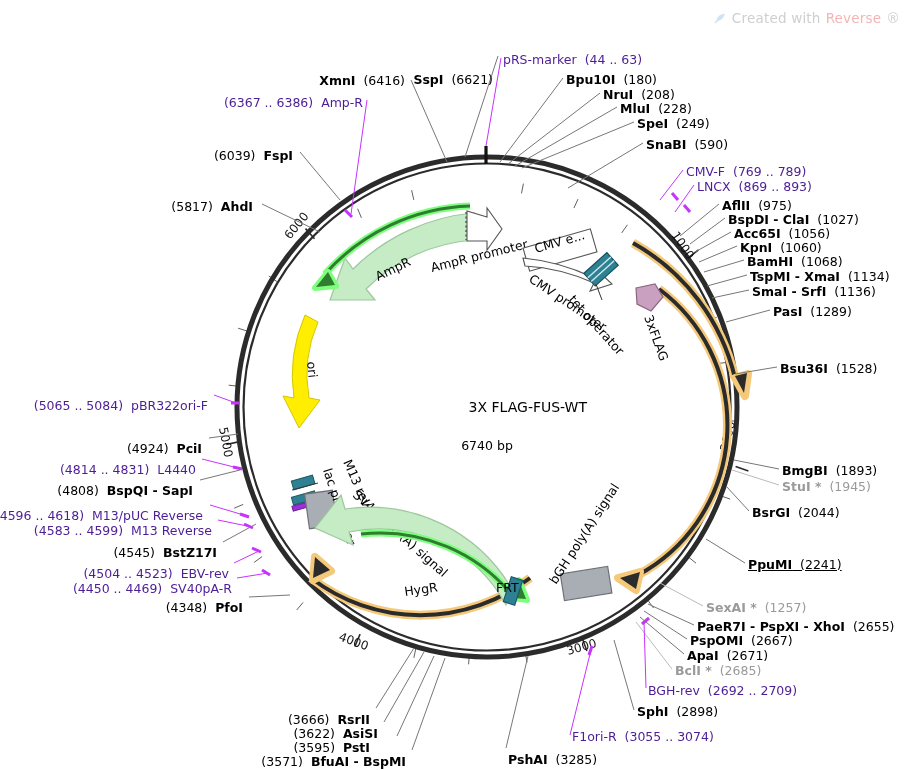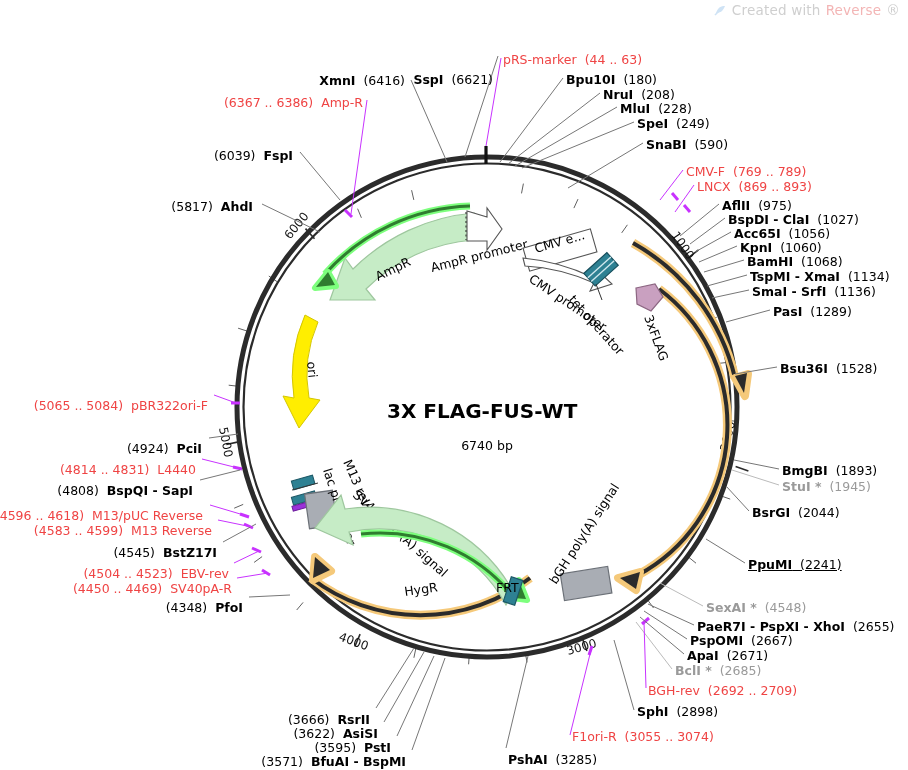--- a/index.html
+++ b/index.html
@@ -1,36 +1,36 @@
 <!DOCTYPE html>
 <html><head>
 <meta charset="utf-8">
 <style>
   html,body{margin:0;padding:0;background:#ffffff;}
   body{width:908px;height:770px;position:relative;overflow:hidden;
        font-family:"DejaVu Sans","Liberation Sans",sans-serif;color:#000;}
   #map{position:absolute;left:0;top:0;width:908px;height:770px;}
 
   
-  .wm{position:absolute;right:8px;top:2px;display:flex;align-items:center;gap:5px;
+  .wm{position:absolute;right:8px;top:10px;display:flex;align-items:center;gap:5px;
       font-size:13.5px;color:#cfcfcf;letter-spacing:.2px;}
   .wm .sg{color:#f3b5b5;}
   .wm .mark{width:13px;height:13px;display:inline-block;}
 
   
   .lbl{position:absolute;font-size:12.5px;white-space:nowrap;line-height:1.05;}
   .lbl.r{transform:translateX(-100%);}
   .enz{font-weight:bold;color:#000;}
   .enz.dim{color:#9a9a9a;font-weight:bold;}
   .pos{color:#000;font-weight:normal;}
   .pos.dim{color:#9a9a9a;}
-  .pur{color:#ef4444;font-weight:normal;}
+  .pur{color:#4c1d95;font-weight:normal;}
   .sep{font-weight:bold;}
 
-  .title{position:absolute;text-align:left;font-weight:bold;font-size:20px;}
+  .title{position:absolute;text-align:right;font-weight:normal;font-size:14px;}
   .subtitle{position:absolute;text-align:center;font-size:12.5px;}
 </style>
 </head>
 <body>
 
 <svg id="map" viewBox="0 0 908 770">
   <defs>
     <marker id="none"></marker>
   </defs>
 
@@ -275,31 +275,31 @@
     <div class="lbl r" style="left: 196px; top: 463px;"><span class="pur">(4814 .. 4831)</span>&nbsp; <span class="pur">L4440</span></div>
     <div class="lbl r" style="left: 193px; top: 484px;"><span class="pos">(4808)</span>&nbsp; <span class="enz">BspQI</span><span class="sep pos"> - </span><span class="enz">SapI</span></div>
     <div class="lbl r" style="left: 203px; top: 509px;"><span class="pur">(4596 .. 4618)</span>&nbsp; <span class="pur">M13/pUC Reverse</span></div>
     <div class="lbl r" style="left: 212px; top: 524px;"><span class="pur">(4583 .. 4599)</span>&nbsp; <span class="pur">M13 Reverse</span></div>
     <div class="lbl r" style="left: 217px; top: 546px;"><span class="pos">(4545)</span>&nbsp; <span class="enz">BstZ17I</span></div>
     <div class="lbl r" style="left: 229px; top: 567px;"><span class="pur">(4504 .. 4523)</span>&nbsp; <span class="pur">EBV-rev</span></div>
     <div class="lbl r" style="left: 232px; top: 582px;"><span class="pur">(4450 .. 4469)</span>&nbsp; <span class="pur">SV40pA-R</span></div>
     <div class="lbl r" style="left: 243px; top: 601px;"><span class="pos">(4348)</span>&nbsp; <span class="enz">PfoI</span></div>
     <div class="lbl r" style="left: 370px; top: 713px;"><span class="pos">(3666)</span>&nbsp; <span class="enz">RsrII</span></div>
     <div class="lbl r" style="left: 378px; top: 727px;"><span class="pos">(3622)</span>&nbsp; <span class="enz">AsiSI</span></div>
-    <div class="lbl r" style="left: 391px; top: 741px;"><span class="pos">(3595)</span>&nbsp; <span class="enz">PstI</span></div>
+    <div class="lbl r" style="left: 370px; top: 741px;"><span class="pos">(3595)</span>&nbsp; <span class="enz">PstI</span></div>
     <div class="lbl r" style="left: 406px; top: 755px;"><span class="pos">(3571)</span>&nbsp; <span class="enz">BfuAI</span><span class="sep pos"> - </span><span class="enz">BspMI</span></div>
     <div class="lbl" style="left: 508px; top: 753px;"><span class="enz">PshAI</span> &nbsp;<span class="pos">(3285)</span></div>
     <div class="lbl" style="left: 572px; top: 730px;"><span class="pur">F1ori-R</span> &nbsp;<span class="pur">(3055 .. 3074)</span></div>
     <div class="lbl" style="left: 637px; top: 705px;"><span class="enz">SphI</span> &nbsp;<span class="pos">(2898)</span></div>
     <div class="lbl" style="left: 648px; top: 684px;"><span class="pur">BGH-rev</span> &nbsp;<span class="pur">(2692 .. 2709)</span></div>
     <div class="lbl" style="left: 675px; top: 664px;"><span class="enz dim">BclI *</span> &nbsp;<span class="pos dim">(2685)</span></div>
     <div class="lbl" style="left: 687px; top: 649px;"><span class="enz">ApaI</span> &nbsp;<span class="pos">(2671)</span></div>
     <div class="lbl" style="left: 690px; top: 634px;"><span class="enz">PspOMI</span> &nbsp;<span class="pos">(2667)</span></div>
     <div class="lbl" style="left: 697px; top: 620px;"><span class="enz">PaeR7I</span><span class="sep pos"> - </span><span class="enz">PspXI</span><span class="sep pos"> - </span><span class="enz">XhoI</span> &nbsp;<span class="pos">(2655)</span></div>
-    <div class="lbl" style="left: 706px; top: 601px;"><span class="enz dim">SexAI *</span> &nbsp;<span class="pos dim">(4548)</span></div>
+    <div class="lbl" style="left: 706px; top: 601px;"><span class="enz dim">SexAI *</span> &nbsp;<span class="pos dim">(1257)</span></div>
     <div class="lbl" style="left: 748px; top: 558px; text-decoration: underline;"><span class="enz">PpuMI</span> &nbsp;<span class="pos">(2241)</span></div>
     <div class="lbl" style="left: 752px; top: 506px;"><span class="enz">BsrGI</span> &nbsp;<span class="pos">(2044)</span></div>
     <div class="lbl" style="left: 782px; top: 480px;"><span class="enz dim">StuI *</span> &nbsp;<span class="pos dim">(1945)</span></div>
     <div class="lbl" style="left: 782px; top: 464px;"><span class="enz">BmgBI</span> &nbsp;<span class="pos">(1893)</span></div>
     <div class="lbl" style="left: 780px; top: 362px;"><span class="enz">Bsu36I</span> &nbsp;<span class="pos">(1528)</span></div>
     <div class="lbl" style="left: 773px; top: 305px; text-align: center;"><span class="enz">PasI</span> &nbsp;<span class="pos">(1289)</span></div>
     <div class="lbl" style="left: 752px; top: 285px;"><span class="enz">SmaI</span><span class="sep pos"> - </span><span class="enz">SrfI</span> &nbsp;<span class="pos">(1136)</span></div>
     <div class="lbl" style="left: 750px; top: 270px;"><span class="enz">TspMI</span><span class="sep pos"> - </span><span class="enz">XmaI</span> &nbsp;<span class="pos">(1134)</span></div>
     <div class="lbl" style="left: 747px; top: 255px;"><span class="enz">BamHI</span> &nbsp;<span class="pos">(1068)</span></div>
     <div class="lbl" style="left: 740px; top: 241px;"><span class="enz">KpnI</span> &nbsp;<span class="pos">(1060)</span></div>

